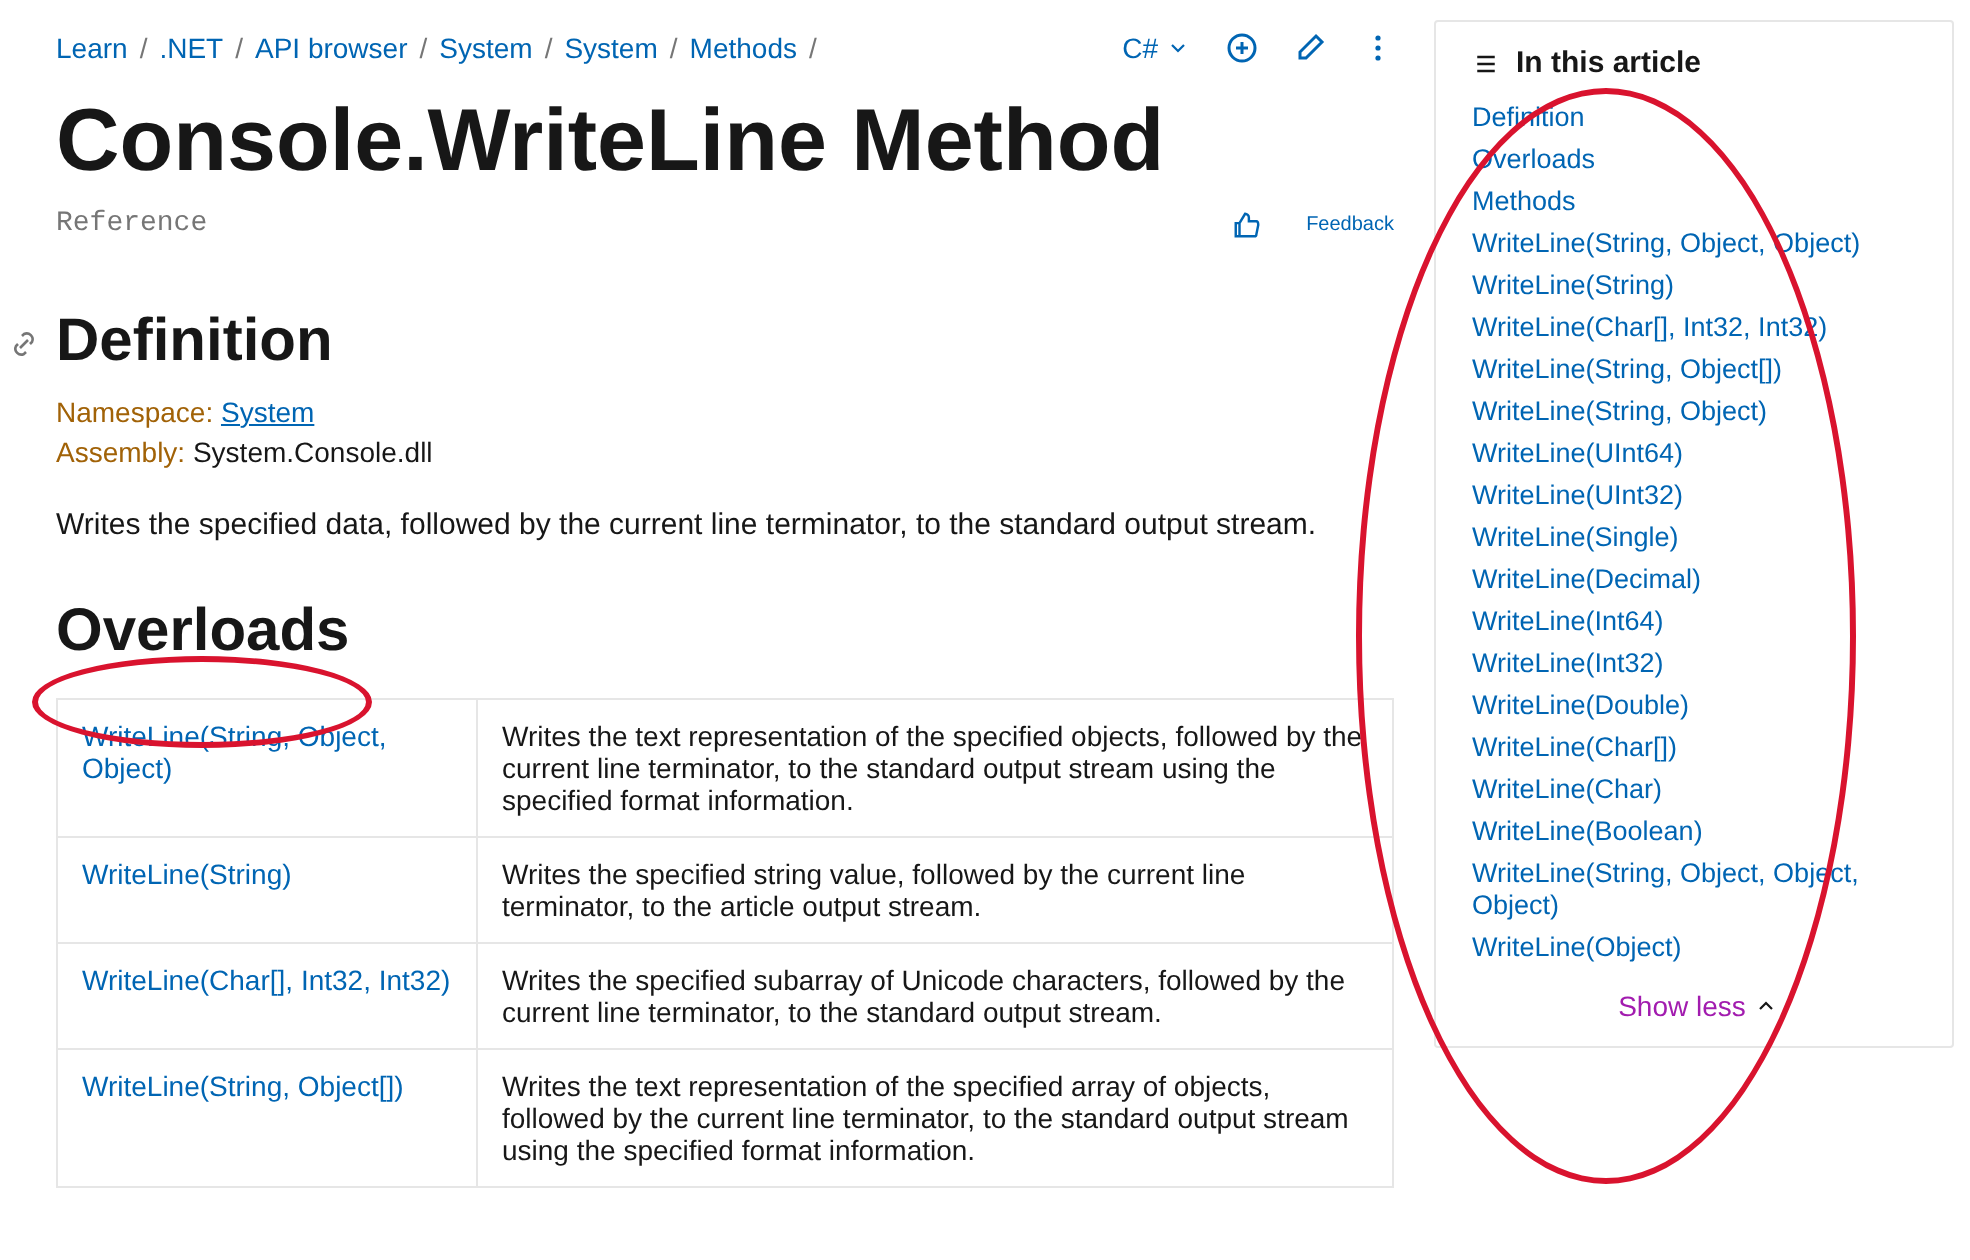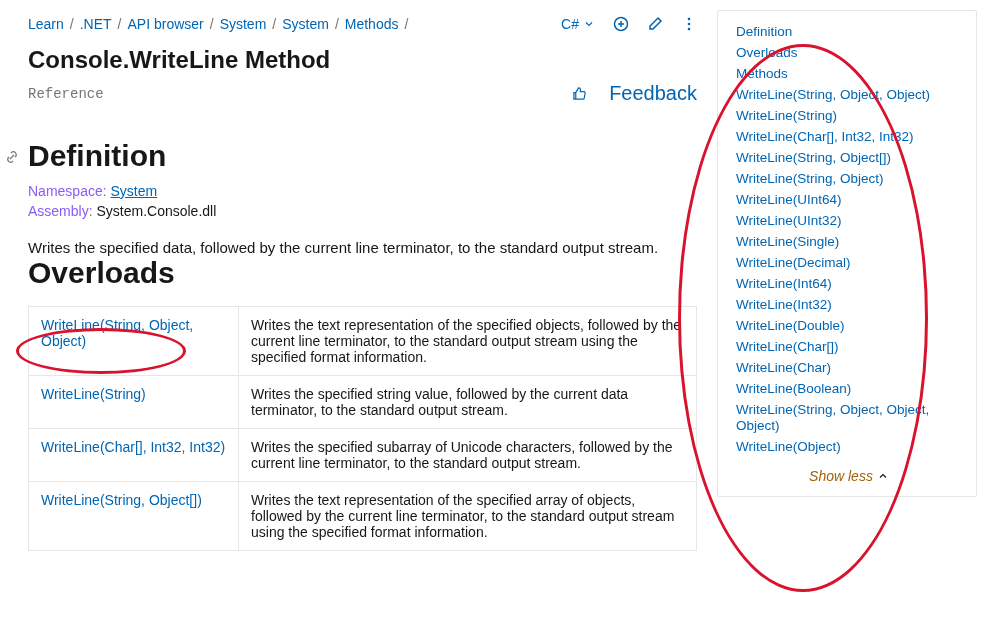--- a/index.html
+++ b/index.html
@@ -30,49 +30,49 @@
       gap: 6px;
       font-size: 14px;
       margin-bottom: 14px;
     }
     .breadcrumb a { color: #0065b3; text-decoration: none; }
     .breadcrumb .sep { color: #767676; }
     .bc-left { display: flex; align-items: center; gap: 6px; flex-wrap: wrap; }
     .bc-right { margin-left: auto; display: flex; align-items: center; gap: 18px; color: #0065b3; }
     .lang-sel { display: flex; align-items: center; gap: 4px; }
     .icon-btn { color: #0065b3; cursor: pointer; display: inline-flex; }
-    h1.page-title { font-size: 24px; font-weight: 600; margin-bottom: 8px; }
+    h1.page-title { font-size: 44px; font-weight: 600; margin-bottom: 8px; }
     .sub-row { display: flex; align-items: center; margin-top: 2px; margin-bottom: 34px; }
     .ref-label { color: #767676; font-size: 14px; font-family: Liberation Mono, monospace; }
-    .feedback { margin-left: auto; color: #0065b3; display: flex; align-items: center; gap: 22px; font-size: 20px; }
+    .feedback { margin-left: auto; color: #0065b3; display: flex; align-items: center; gap: 22px; font-size: 10px; }
 
     .section-h2 { font-size: 30px; font-weight: 600; margin-bottom: 10px; display: inline-block; position: relative; }
     .link-icon-left { position: absolute; left: 6px; width: 16px; color: #767676; }
 
     .meta-row { font-size: 14px; margin-bottom: 4px; }
-    .meta-label { color: #8b5cf6; }
+    .meta-label { color: #a16207; }
     .meta-val { color: #0065b3; }
     .meta-val-plain { color: #171717; }
-    .desc { margin-top: 20px; font-size: 15px; }
+    .desc { margin-top: 20px; margin-bottom: 28px; font-size: 15px; }
 
     table.overloads { width: 100%; border-collapse: collapse; font-size: 14px; margin-top: 6px; }
     table.overloads td { border: 1px solid #e6e6e6; padding: 10px 12px; vertical-align: top; }
     table.overloads td:first-child { width: 210px; }
     table.overloads a { color: #0065b3; text-decoration: none; }
 
     .toc-card {
       border: 1px solid #e6e6e6;
       border-radius: 2px;
       padding: 12px 14px 6px 18px;
     }
     .toc-title { font-weight: 600; font-size: 15px; display: flex; align-items: center; gap: 8px; margin-bottom: 10px; }
     .toc-list { list-style: none; }
     .toc-list li { margin-bottom: 5px; }
     .toc-list a { color: #0065b3; text-decoration: none; font-size: 13.5px; }
-    .show-less { text-align: center; margin-top: 8px; padding: 6px 0; font-size: 14px; display: flex; align-items: center; justify-content: center; gap: 4px; color: #a16207; font-style: italic; }
+    .show-less { text-align: center; margin-top: 8px; padding: 6px 0; font-size: 14px; display: flex; align-items: center; justify-content: center; gap: 4px; color: #a21caf; }
 
     .annot-overlay {
       position: absolute;
       pointer-events: none;
       z-index: 10;
       left: 0; top: 0; width: 100%; height: 100%;
     }
     .ellipse { position: absolute; border: 3px solid #d9132e; border-radius: 50%; }
     .ellipse1 { left: 16px; top: 328px; width: 170px; height: 46px; }
     .ellipse2 { left: 678px; top: 44px; width: 250px; height: 548px; }
@@ -160,37 +160,43 @@
   <h2 class="section-h2">Overloads</h2>
 
   <table class="overloads">
     <tbody>
         <tr>
           <td><a href="#">WriteLine(String, Object, Object)</a></td>
           <td>Writes the text representation of the specified objects, followed by the current line terminator, to the standard output stream using the specified format information.</td>
         </tr>
         <tr>
           <td><a href="#">WriteLine(String)</a></td>
-          <td>Writes the specified string value, followed by the current data terminator, to the standard output stream.</td>
+          <td>Writes the specified string value, followed by the current line terminator, to the article output stream.</td>
         </tr>
         <tr>
           <td><a href="#">WriteLine(Char[], Int32, Int32)</a></td>
           <td>Writes the specified subarray of Unicode characters, followed by the current line terminator, to the standard output stream.</td>
         </tr>
         <tr>
           <td><a href="#">WriteLine(String, Object[])</a></td>
           <td>Writes the text representation of the specified array of objects, followed by the current line terminator, to the standard output stream using the specified format information.</td>
         </tr>
       </tbody>
   </table>
 
 </div>
 
 <div class="right-col">
   <div class="toc-card">
+    <div class="toc-title">
+      <svg width="14" height="14" viewBox="0 0 16 16" fill="none" stroke="#171717" stroke-width="1.5">
+          <path d="M3 4h10M3 8h10M3 12h10"></path>
+        </svg>
+      <span>In this article</span>
+    </div>
     <ul class="toc-list">
         <li><a href="#">Definition</a></li>
         <li><a href="#">Overloads</a></li>
         <li><a href="#">Methods</a></li>
         <li><a href="#">WriteLine(String, Object, Object)</a></li>
         <li><a href="#">WriteLine(String)</a></li>
         <li><a href="#">WriteLine(Char[], Int32, Int32)</a></li>
         <li><a href="#">WriteLine(String, Object[])</a></li>
         <li><a href="#">WriteLine(String, Object)</a></li>
         <li><a href="#">WriteLine(UInt64)</a></li>

